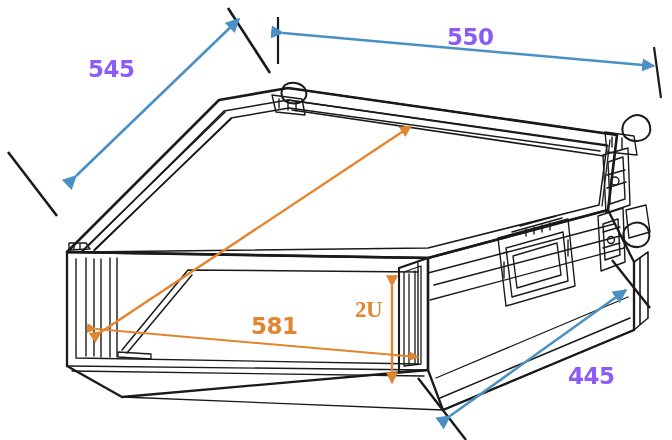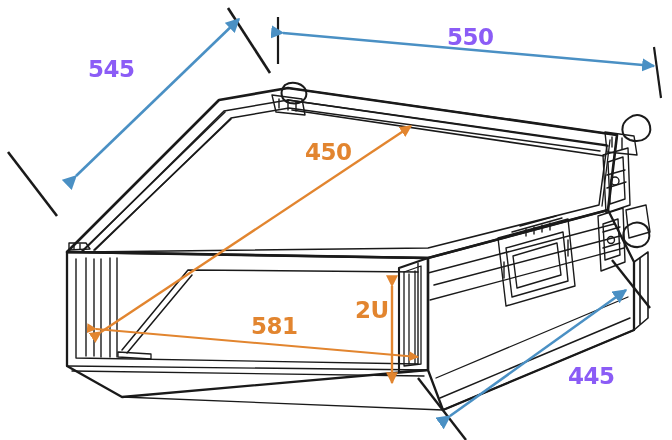--- a/index.html
+++ b/index.html
@@ -210,19 +210,18 @@
       <line x1="392" y1="286" x2="392" y2="383" stroke="#e2852f" stroke-width="2.4" marker-start="url(#ortail)" marker-end="url(#orhead)"></line>
     </g>
   </svg>
 
   <div class="dimlabel blue" style="left:88px;top:56px;font-size:23px;letter-spacing:-0.5px;">545</div>
 
   <div class="dimlabel blue" style="left:447px;top:24px;font-size:23px;letter-spacing:-0.5px;">550</div>
 
   <div class="dimlabel blue" style="left:533px;top:363px;font-size:23px;letter-spacing:-0.5px;margin-left:35px;">445</div>
 
-  <div class="dimlabel orange" style="left:305px;top:139px;font-size:23px;letter-spacing:-0.5px;">450</div>
 
   <div class="dimlabel orange" style="left:251px;top:313px;font-size:23px;letter-spacing:-0.5px;">581</div>
 
-  <div class="dimlabel orange" style="left:355px;top:297px;font-size:23px;letter-spacing:-0.5px;">2U</div>
+  <div class="dimlabel orange" style="left:355px;top:297px;font-size:23px;letter-spacing:-0.5px;font-family:Liberation Serif, serif;">2U</div>
 
 </div>
 
 </body></html>

